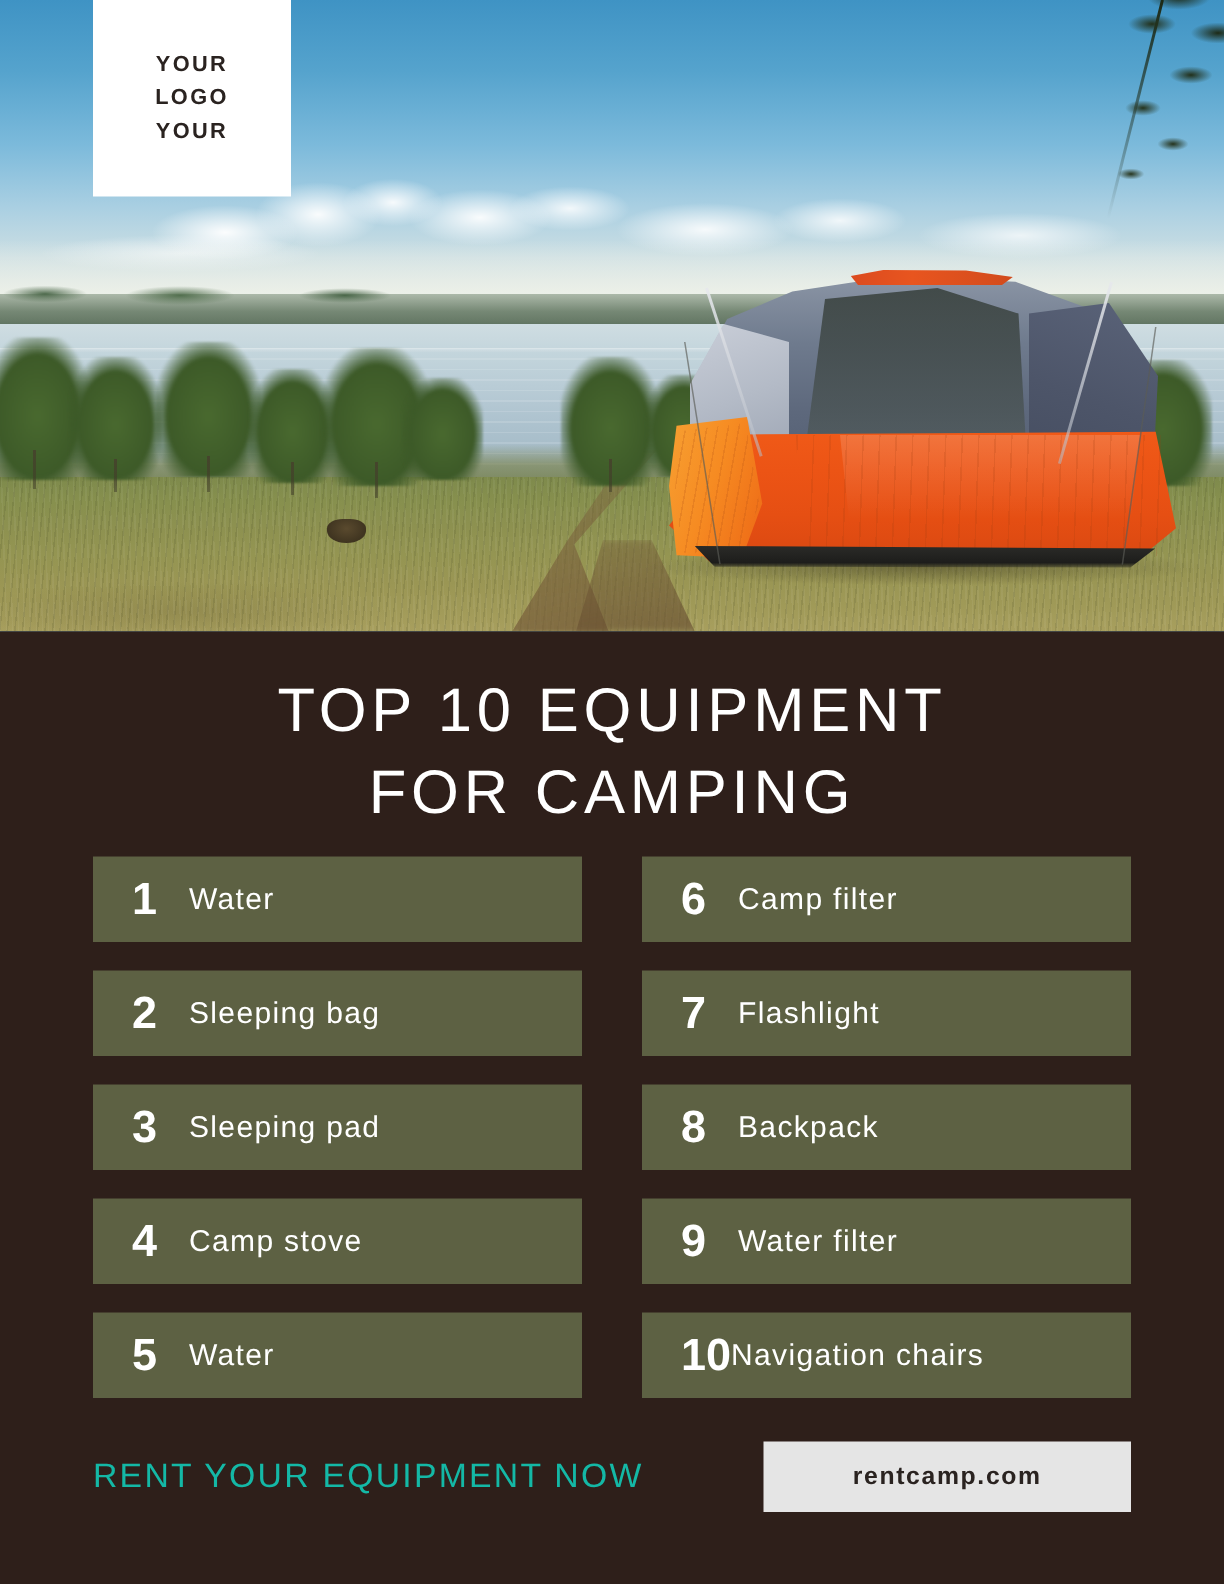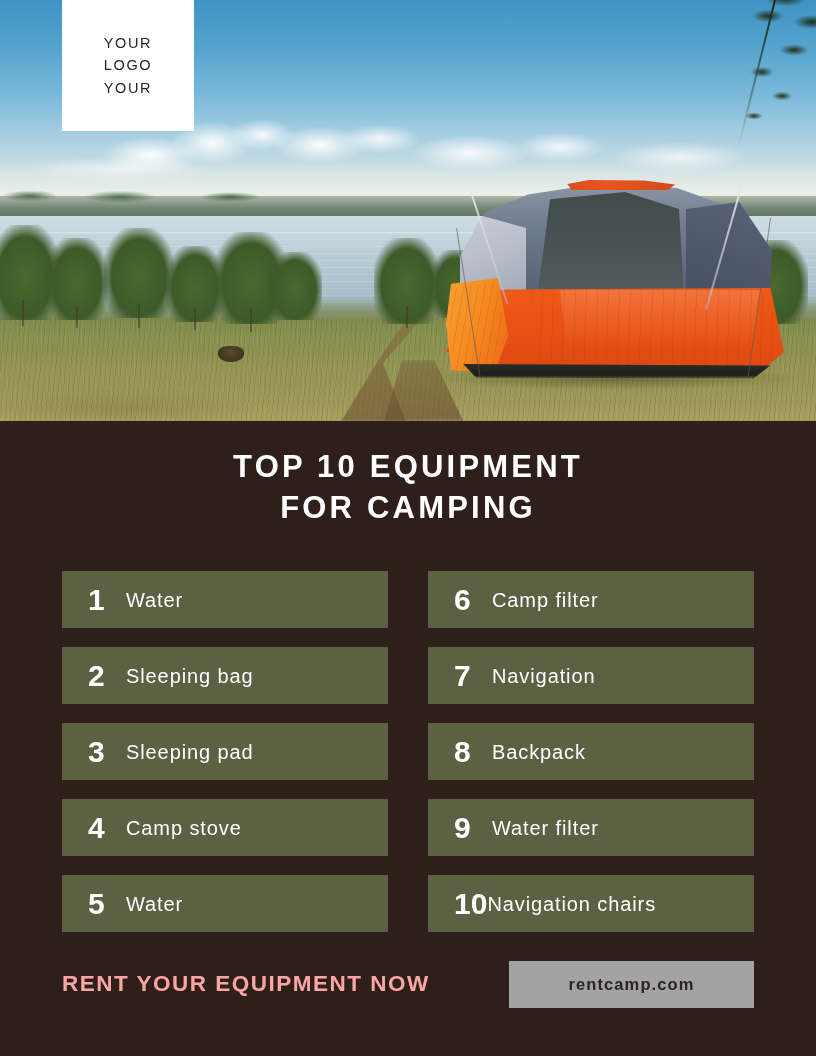--- a/index.html
+++ b/index.html
@@ -250,21 +250,21 @@
     width: 132px; height: 131px;
     background: #ffffff;
     display: flex;
     flex-direction: column;
     align-items: center;
     justify-content: center;
     gap: 8px;
   }
   .logo-line {
     font-size: 14.5px;
-    font-weight: 400;
+    font-weight: 700;
     letter-spacing: 1.6px;
     color: #2a2320;
     line-height: 1;
   }
 
   
   .panel {
     position: absolute;
     left: 0; top: 421px;
     width: 816px; height: 635px;
@@ -272,22 +272,22 @@
   }
 
   .title {
     position: absolute;
     left: 0; top: 25px;
     width: 816px;
     text-align: center;
     color: #ffffff;
   }
   .title-l1, .title-l2 {
-    font-size: 31px;
-    font-weight: 700;
+    font-size: 41px;
+    font-weight: 400;
     letter-spacing: 3.2px;
     line-height: 1.33;
     white-space: nowrap;
   }
 
   .list {
     position: absolute;
     left: 62px; top: 150px;
     width: 692px;
     display: grid;
@@ -325,29 +325,29 @@
     position: absolute;
     left: 62px; top: 539px;
     width: 692px;
     height: 48px;
     display: flex;
     align-items: center;
     justify-content: space-between;
   }
   .cta-text {
     font-size: 22.5px;
-    font-weight: 700;
+    font-weight: 400;
     letter-spacing: 1.5px;
-    color: #fca5a5;
+    color: #14b8a6;
     white-space: nowrap;
   }
   .url-button {
     width: 245px;
     height: 47px;
-    background: #a3a3a3;
+    background: #e5e5e5;
     display: flex;
     align-items: center;
     justify-content: center;
   }
   .url-text {
     font-size: 16.5px;
     font-weight: 700;
     letter-spacing: 1.1px;
     color: #2a2320;
     white-space: nowrap;
@@ -437,21 +437,21 @@
         <span class="item-num">6</span>
         <span class="item-label">Camp filter</span>
       </div>
 
       <div class="item">
         <span class="item-num">2</span>
         <span class="item-label">Sleeping bag</span>
       </div>
       <div class="item">
         <span class="item-num">7</span>
-        <span class="item-label">Navigation</span>
+        <span class="item-label">Flashlight</span>
       </div>
 
       <div class="item">
         <span class="item-num">3</span>
         <span class="item-label">Sleeping pad</span>
       </div>
       <div class="item">
         <span class="item-num">8</span>
         <span class="item-label">Backpack</span>
       </div>

